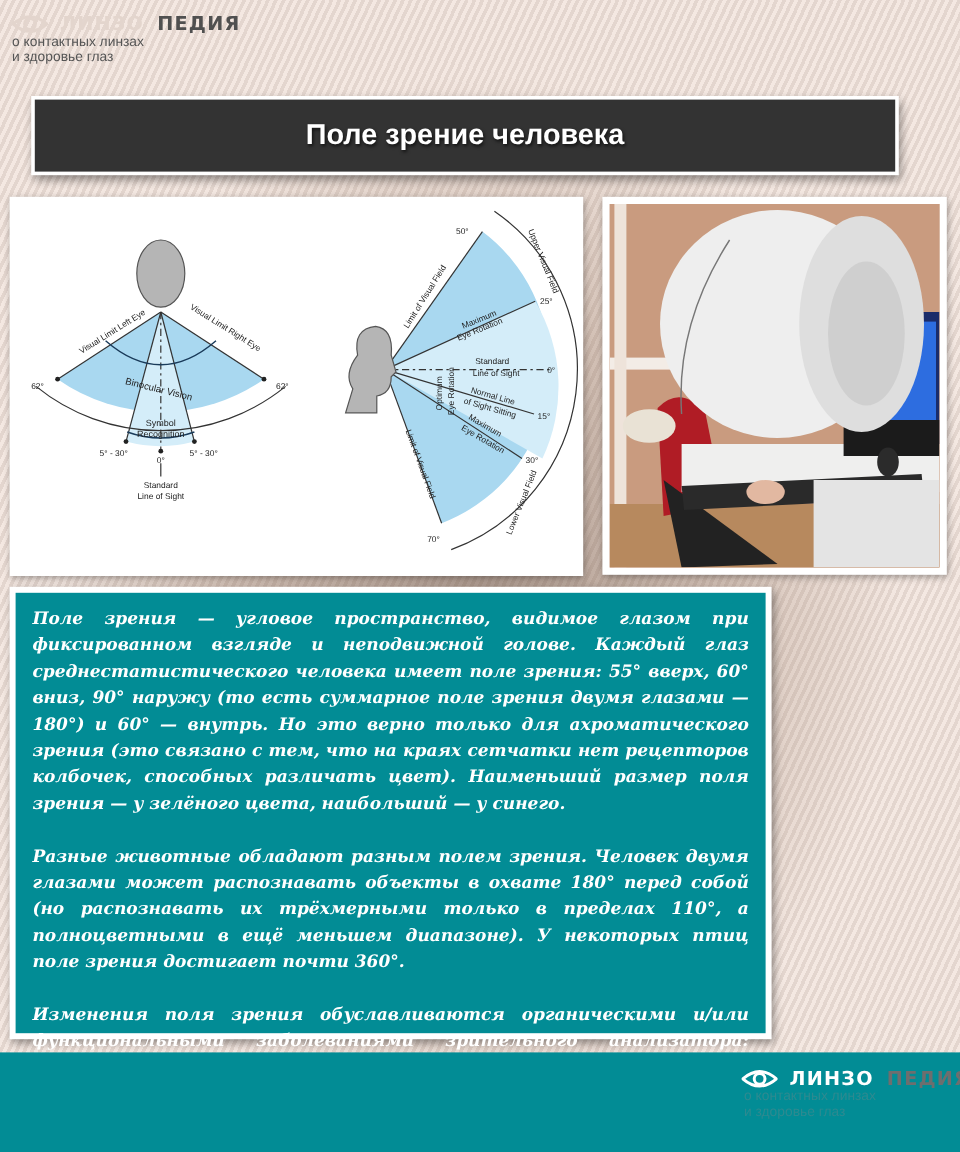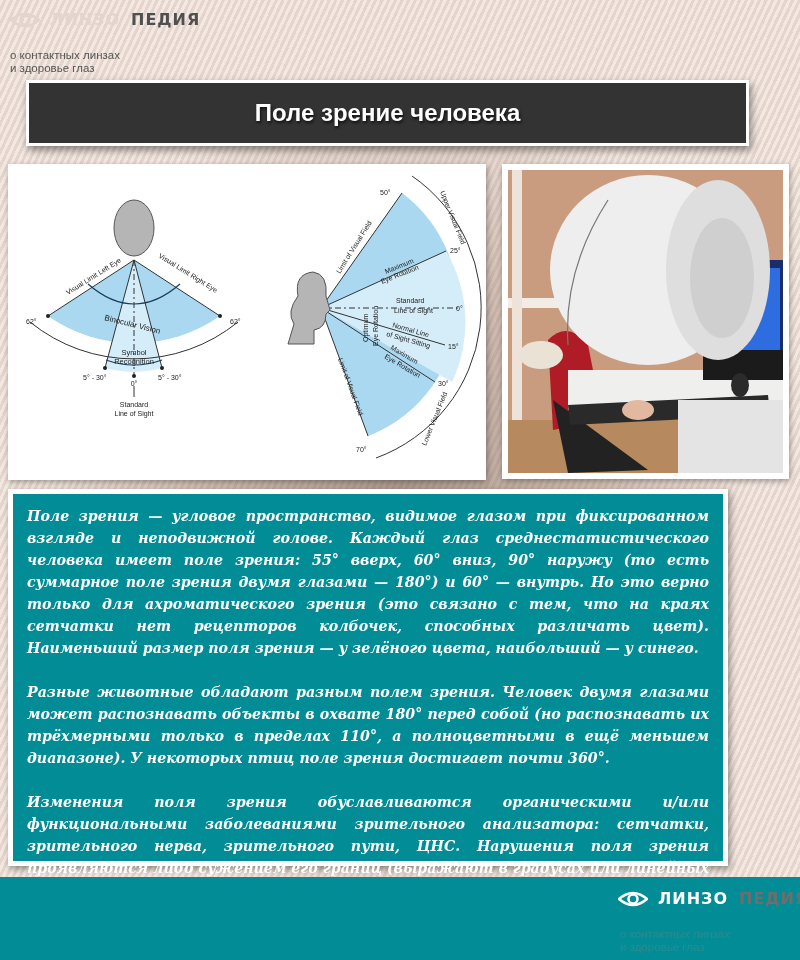--- a/index.html
+++ b/index.html
@@ -8,32 +8,32 @@
     background:
       radial-gradient(ellipse at 50% 52%, rgba(120,95,80,0.55) 0%, rgba(150,120,100,0.35) 35%, rgba(240,225,215,0) 62%),
       repeating-linear-gradient(115deg, rgba(255,255,255,0.08) 0 3px, rgba(90,70,60,0.10) 3px 6px),
       #f3e6df;}
   .brand{position:absolute;left:10px;top:10px;}
   .brand-row{display:flex;align-items:center;gap:10px;}
   .eye{width:30px;height:18px;}
   .brand-word{font-family:"DejaVu Sans",sans-serif;font-weight:bold;font-size:16px;letter-spacing:1px;}
   .brand-word .a{color:#e3d5cd;}
   .brand-word .b{color:#505050;margin-left:11px;}
-  .brand-sub{margin-top:20px;font-size:11.5px;line-height:13px;color:#555;}
+  .brand-sub{margin-top:0;font-size:11.5px;line-height:13px;color:#555;}
   .title-wrap{position:absolute;left:26px;top:80px;width:723px;height:66px;background:#fff;
     box-shadow:2px 4px 8px rgba(0,0,0,0.45);}
   .title-box{position:absolute;left:3px;top:3px;right:3px;bottom:3px;background:#333333;
     display:flex;align-items:center;justify-content:center;}
   .title-box span{color:#fff;font-size:24px;font-weight:bold;text-shadow:1px 2px 3px rgba(0,0,0,0.7);}
   .diagram-panel{position:absolute;left:8px;top:164px;width:478px;height:316px;background:#fff;
     box-shadow:1px 2px 6px rgba(0,0,0,0.35);}
   .photo-frame{position:absolute;left:502px;top:164px;width:287px;height:315px;background:#fff;
     box-shadow:1px 2px 6px rgba(0,0,0,0.35);}
   .photo{position:absolute;left:6px;top:6px;right:6px;bottom:6px;overflow:hidden;background:#c99b7f;}
-  .text-frame{position:absolute;left:8px;top:489px;width:720px;height:377px;background:#fff;
+  .text-frame{position:absolute;left:8px;top:489px;width:635px;height:377px;background:#fff;
     box-shadow:2px 3px 7px rgba(0,0,0,0.4);}
   .text-box{position:absolute;left:5px;top:5px;right:5px;bottom:5px;background:#028c95;
     padding:11px 14px 0 14px;box-sizing:border-box;}
   .text-box p{margin:0 0 22px 0;color:#fff;font-family:"DejaVu Serif",serif;font-style:italic;
     font-weight:bold;font-size:14.2px;line-height:22px;text-align:justify;}
   .footer{position:absolute;left:0;top:877px;width:800px;height:83px;background:#028c95;}
   .f-brand{position:absolute;left:618px;top:12px;}
   .f-brand .brand-word .a{color:#ffffff;}
   .f-brand .brand-word .b{color:#6e6e6e;}
   .f-brand .brand-sub{color:#2e8a90;margin-left:2px;}

